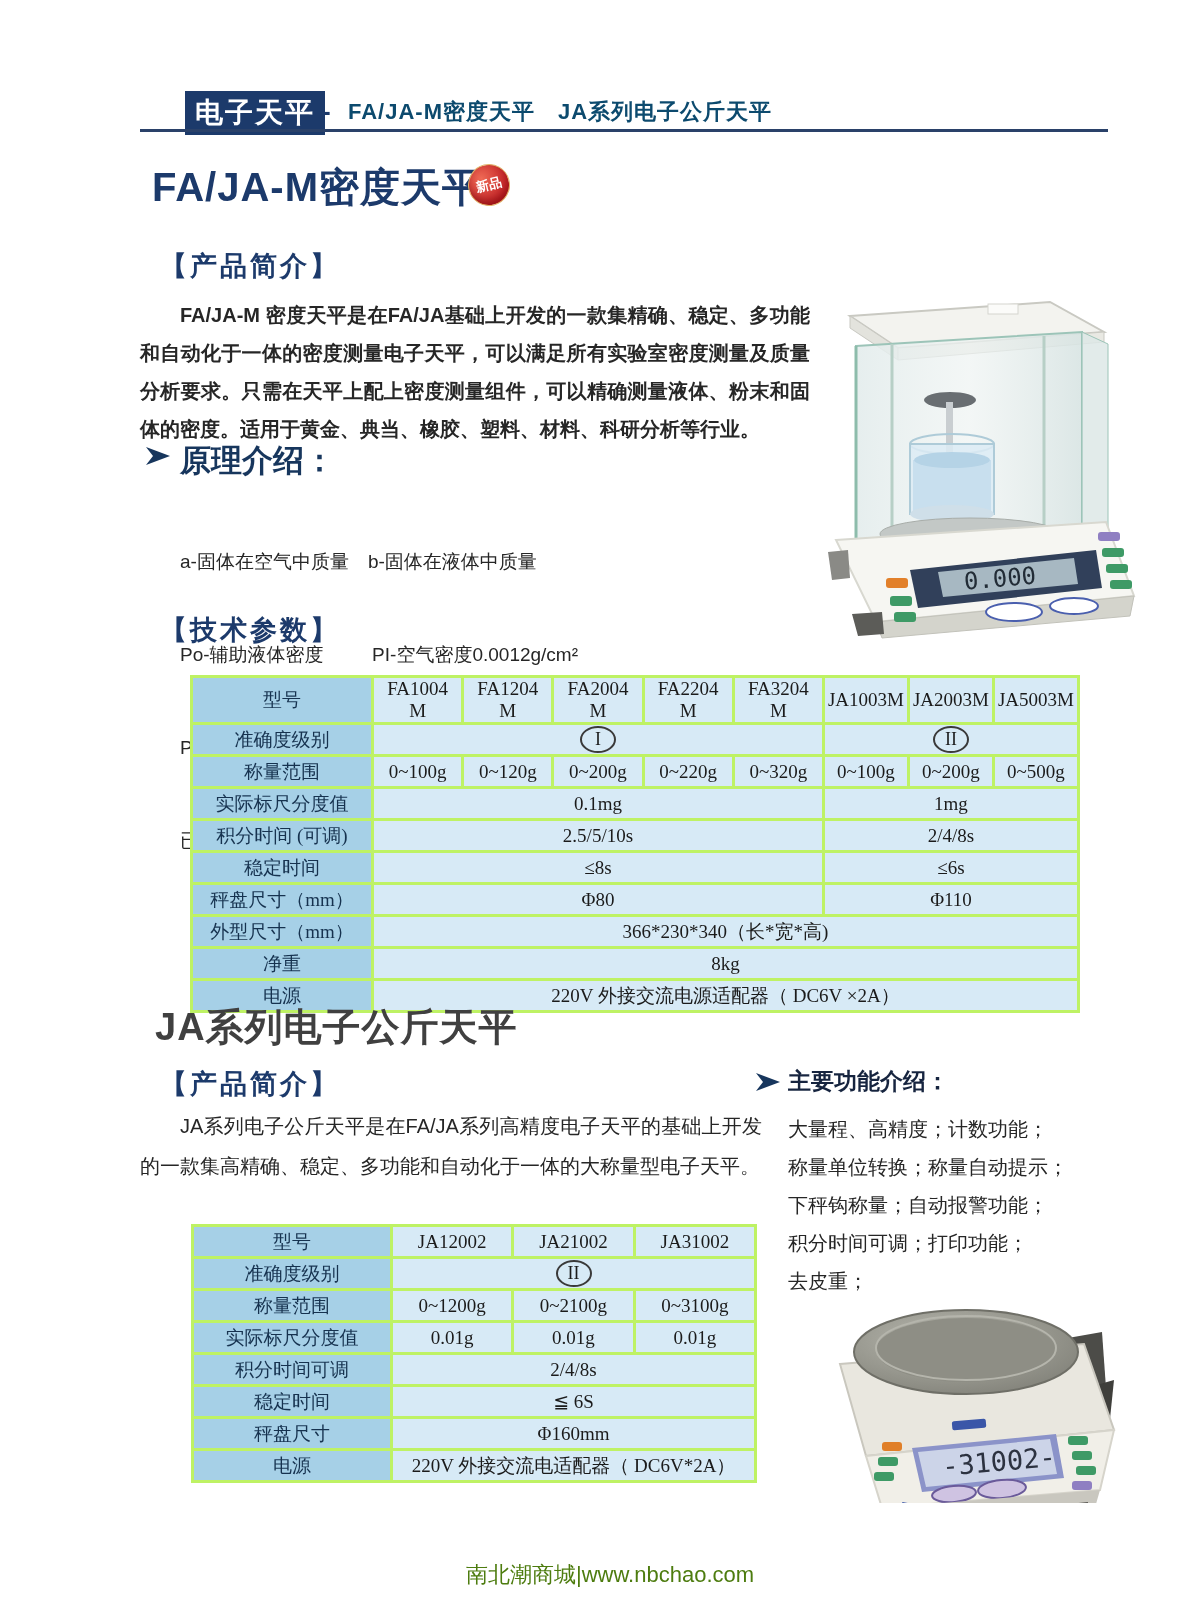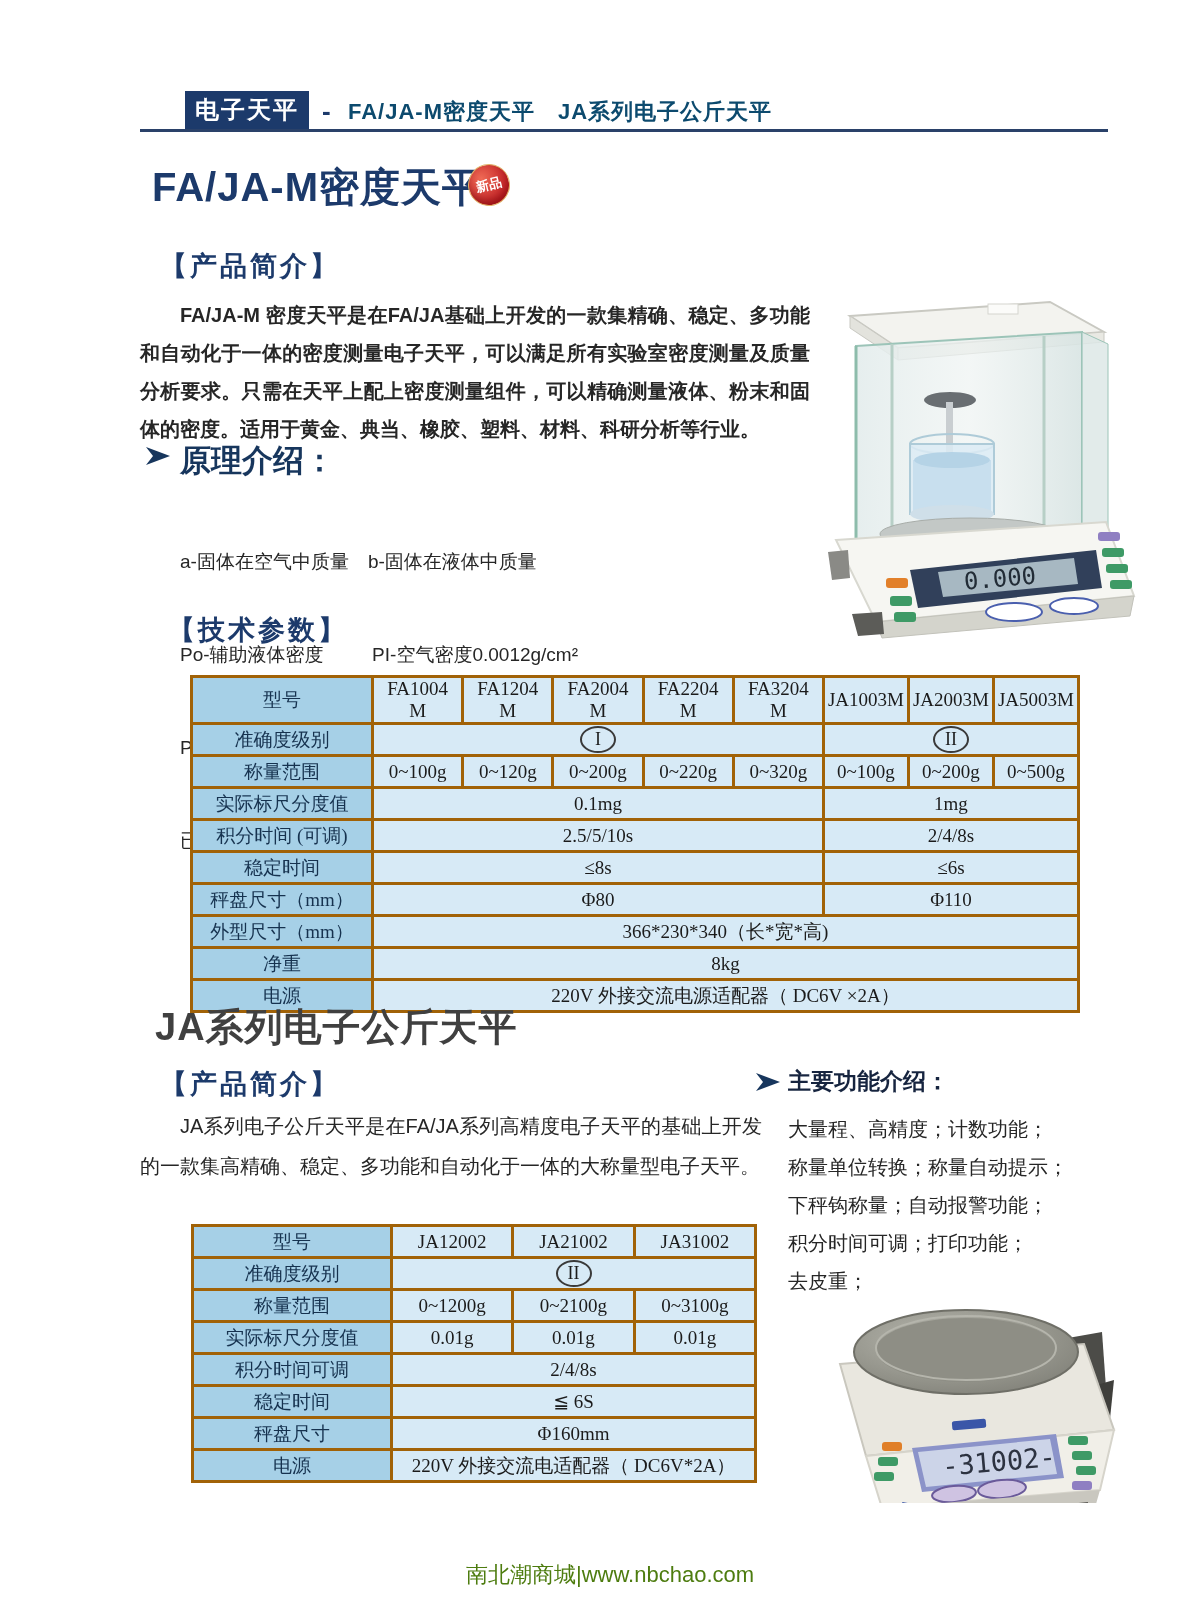--- a/index.html
+++ b/index.html
@@ -1,51 +1,51 @@
 <!DOCTYPE html>
 <html><head>
 <meta charset="utf-8">
 <style>
   html,body{margin:0;padding:0;background:#ffffff;}
   .page{position:relative;width:1200px;height:1614px;background:#ffffff;overflow:hidden;
         font-family:"Liberation Sans",sans-serif;color:#262626;}
   
   .hdr-badge{position:absolute;left:185px;top:91px;background:#1c3a6b;color:#fff;
-             font-size:24px;font-weight:bold;padding:3px 10px;letter-spacing:2px;}
+             font-size:28px;font-weight:bold;padding:3px 10px;letter-spacing:2px;}
   .hdr-dash{position:absolute;left:322px;top:96px;color:#1c3a6b;font-size:26px;font-weight:bold;}
   .hdr-sub{position:absolute;left:348px;top:97px;color:#0c4a6e;font-size:22px;font-weight:600;letter-spacing:1px;}
   .hdr-rule{position:absolute;left:140px;top:129px;width:968px;height:3px;background:#2a4169;}
   
   .sec1-title{position:absolute;left:152px;top:160px;font-size:40px;font-weight:600;
               color:#1c3a6b;letter-spacing:1px;}
   .new-badge{position:absolute;left:468px;top:164px;width:40px;height:40px;border-radius:50%;
              background:radial-gradient(circle at 35% 30%,#ef6a55,#c01f24 72%);
              border:1px solid #e0b469;color:#fff;display:flex;align-items:center;justify-content:center;
              font-size:13px;font-weight:bold;transform:rotate(-14deg);
              box-shadow:inset 0 -5px 7px rgba(90,0,0,.35);}
   .blk-heading{position:absolute;color:#1c3a6b;font-size:27px;font-weight:bold;letter-spacing:3px;}
   .h-intro1{left:160px;top:248px;}
-  .h-specs1{left:160px;top:612px;margin-left:8px;}
+  .h-specs1{left:160px;top:612px;}
   .h-intro2{left:160px;top:1066px;}
   .para{position:absolute;font-size:20px;line-height:38px;text-align:justify;color:#262626;text-indent:2em;}
   .para1{left:140px;top:296px;width:670px;font-weight:bold;}
   .para2{left:140px;top:1106px;width:622px;line-height:40px;}
   
   .arrow-head{position:absolute;width:24px;height:20px;}
   .pr-arrow{left:146px;top:446px;}
   .ft-arrow{left:756px;top:1072px;}
   .pr-heading{position:absolute;left:180px;top:440px;font-size:31px;font-weight:bold;color:#17365d;}
   .pr-lines{position:absolute;left:180px;top:484px;font-size:19px;line-height:31px;color:#262626;white-space:pre;}
   
   .ft-heading{position:absolute;left:788px;top:1066px;font-size:23px;font-weight:bold;color:#16243f;}
   .ft-lines{position:absolute;left:788px;top:1110px;font-size:20px;line-height:38px;color:#262626;}
   
   .sec2-title{position:absolute;left:155px;top:1002px;font-size:38px;font-weight:600;color:#404040;letter-spacing:1px;}
   
-  .spec-table{position:absolute;border-collapse:separate;border-spacing:3px;background:#a16207;
+  .spec-table{position:absolute;border-collapse:separate;border-spacing:3px;background:#bef264;
               font-family:"Liberation Serif",serif;font-size:19px;}
   .t1{left:190px;top:675px;width:890px;}
   .t2{left:191px;top:1224px;width:566px;}
   .spec-table td{text-align:center;height:29px;padding:0 3px;}
   .spec-table td.lbl{background:#a6d0e7;color:#16324f;}
   .t1 td.lbl{width:172px;}
   .t2 td.lbl{width:190px;}
   .spec-table td.val{background:#d7eaf6;color:#1b1b1b;}
   .circ{display:inline-block;min-width:16px;padding:0 8px;border:2px solid #3a3a3a;border-radius:50%;
         line-height:23px;font-size:18px;}

